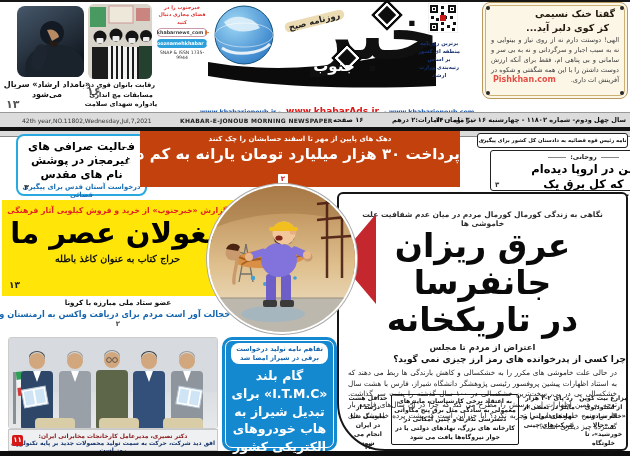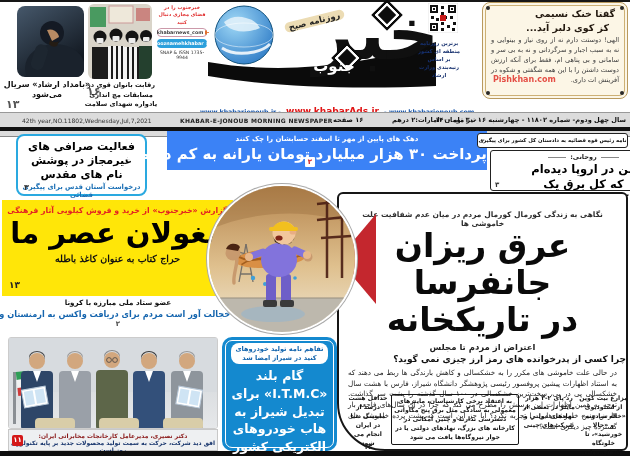--- a/index.html
+++ b/index.html
@@ -63,21 +63,21 @@
   #fa-issue { position:absolute; right:4px; top:3px; font-size:6.6px; font-weight:bold; color:#111; }
   #black-rule { position:absolute; left:0; top:127px; width:630px; height:4px; background:#121212; }
 
   
   #exchange-box { position:absolute; left:16px; top:134px; width:131px; height:62px; border:2px solid #2aa9e0; border-radius:8px; background:#fff; }
   #ex-head { margin-top:4px; padding:0 3px; font-size:11px; font-weight:900; line-height:1.25; text-align:center; color:#000; }
   #ex-sub { margin-top:2px; font-size:6.8px; font-weight:bold; color:#1a6fb5; text-align:center; }
   #ex-page { position:absolute; left:6px; bottom:2px; font-size:8px; font-weight:bold; color:#333; }
 
   
-  #subsidy-banner { position:absolute; left:167px; top:131px; width:320px; height:39px; background:#3b82f6; }
+  #subsidy-banner { position:absolute; left:140px; top:131px; width:320px; height:56px; background:#c2410c; }
   #sb-kicker { margin-top:4px; text-align:center; font-size:7px; font-weight:bold; color:#fff; }
   #sb-head { margin-top:2px; text-align:center; font-size:15px; font-weight:700; color:#fff; white-space:nowrap; }
   #sb-badge { position:absolute; left:138px; bottom:3px; width:10px; height:10px; background:#fff; color:#d01515; font-size:7px; font-weight:bold; text-align:center; line-height:10px; border-radius:1px; }
 
   
   #judiciary-strip { position:absolute; left:477px; top:133px; width:151px; height:15px; border:1.2px solid #222; border-radius:3px; background:#fff; }
   #js-text { font-size:5.3px; font-weight:bold; text-align:center; line-height:13px; color:#111; }
   #js-page { position:absolute; left:3px; top:4px; font-size:5.5px; font-weight:bold; color:#333; }
   #rouhani-box { position:absolute; left:490px; top:150px; width:151px; height:41px; border:1.2px solid #222; border-radius:3px; background:#fff;padding-left:36px; }
   #rh-speaker { display:flex; align-items:center; justify-content:center; gap:4px; margin-top:2px; font-size:6.5px; font-weight:bold; color:#222; }
@@ -445,18 +445,18 @@
       <rect x="156" y="80" width="40" height="12" rx="4" fill="#d9cda8"></rect>
     </svg>
   </div>
   <div id="photo-caption">
     <div id="pc-line1">دکتر نصیری، مدیرعامل کارخانجات مخابراتی ایران:</div>
     <div id="pc-line2">افق دید شرکت، حرکت به سمت تولید محصولات جدید بر پایه تکنولوژی روز است</div>
     <div id="pc-badge">۱۱</div>
   </div>
 
   <div id="itmc-box">
-    <div id="itmc-pill">تفاهم نامه تولید خودروهای کنید در شیراز امضا شد</div>
+    <div id="itmc-pill">تفاهم نامه تولید درخواست برقی در شیراز امضا شد</div>
     <div id="itmc-head">گام بلند «I.T.M.C» برای تبدیل شیراز به هاب خودروهای الکتریکی کشور</div>
   </div>
 
   <div id="bottom-rule"></div>
 </div>
 
 </body></html>

